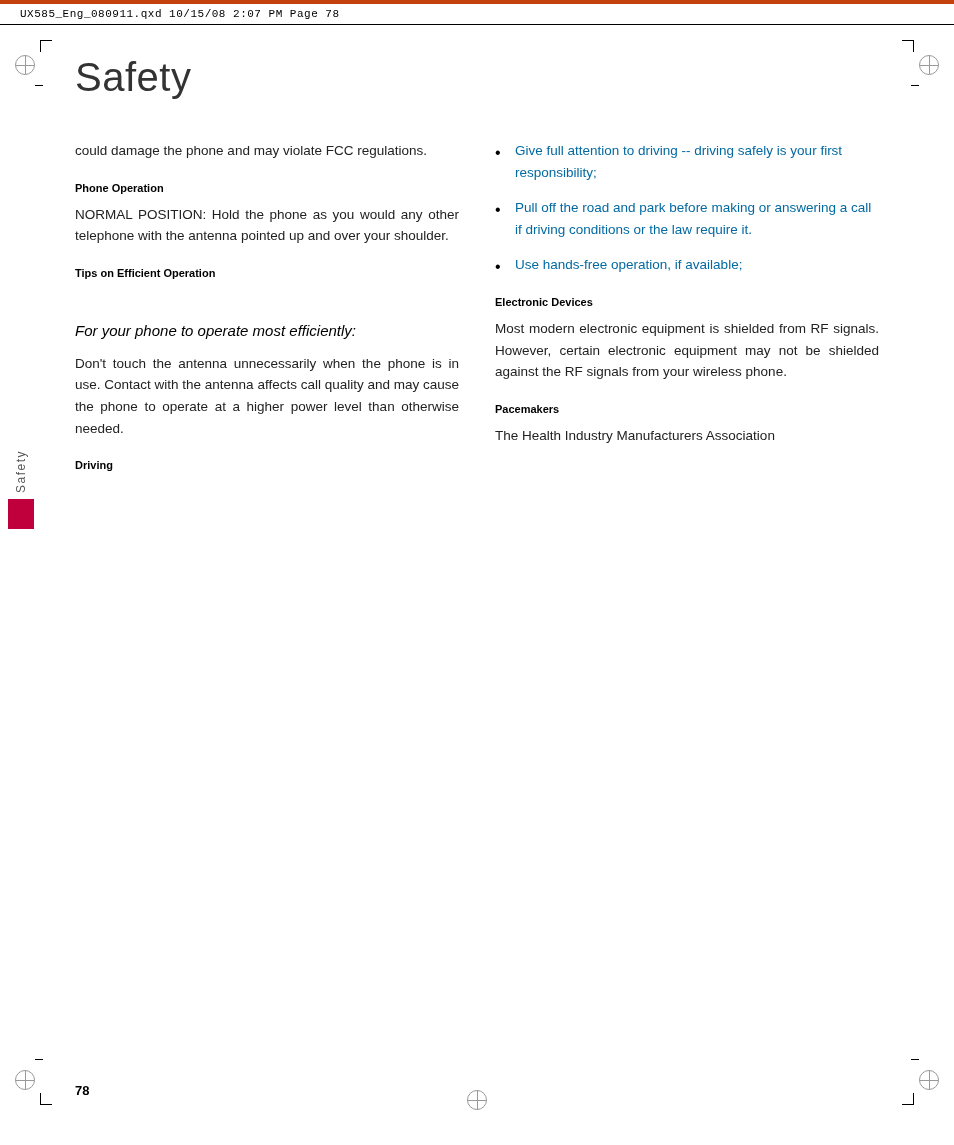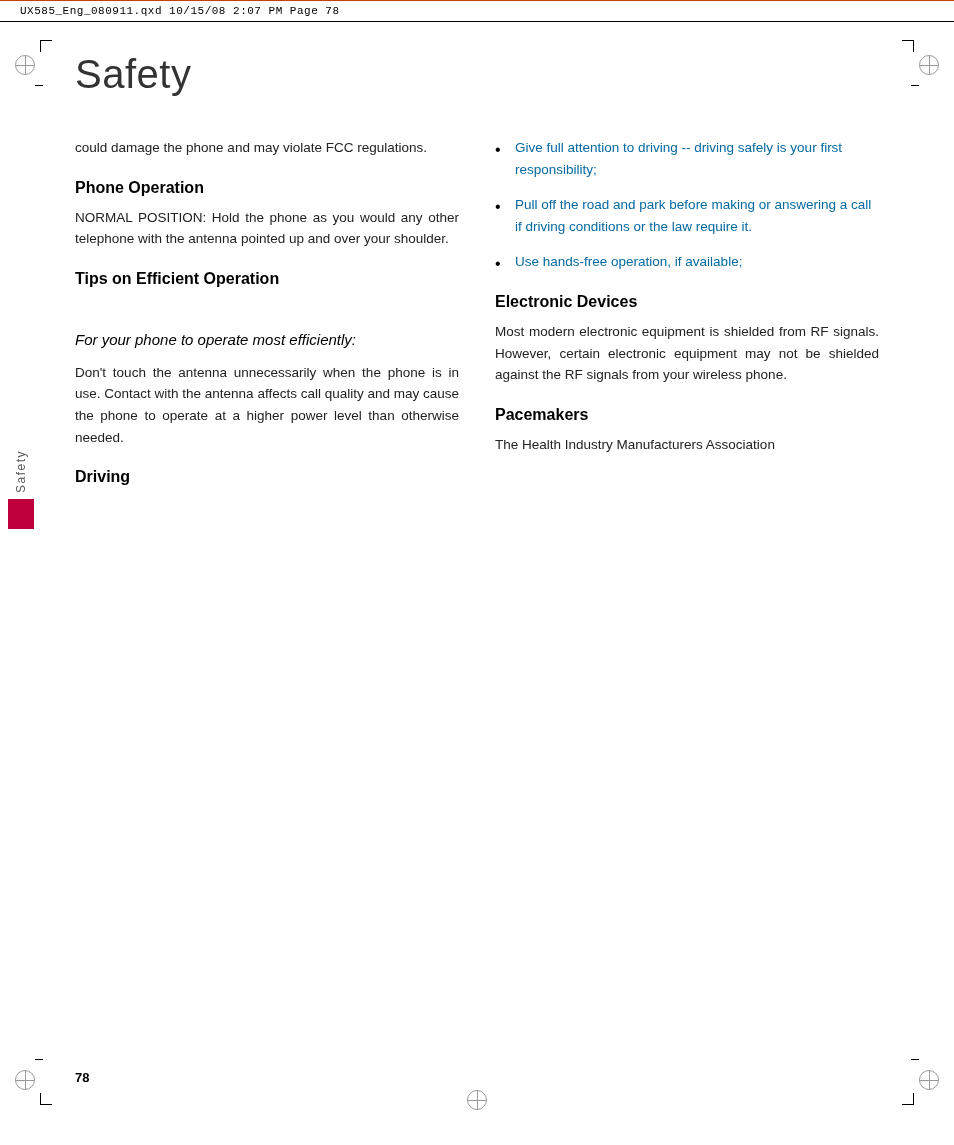--- a/index.html
+++ b/index.html
@@ -16,21 +16,21 @@
     .page-container {
       width: 954px;
       min-height: 1145px;
       background: #fff;
       position: relative;
     }
 
     
     .header-bar {
       width: 100%;
-      border-top: 1px solid #c2410c;
+      border-top: 4px solid #c2410c;
       border-bottom: 1px solid #000;
       padding: 4px 20px;
       font-size: 11px;
       font-family: 'Courier New', monospace;
       color: #000;
       display: flex;
       align-items: center;
       justify-content: space-between;
       margin-bottom: 0;
     }
@@ -138,21 +138,21 @@
     
     .body-text {
       font-size: 13.5px;
       line-height: 1.6;
       color: #222;
       font-family: 'Arial', sans-serif;
       margin-bottom: 16px;
     }
 
     .section-heading {
-      font-size: 16px;
+      font-size: 11px;
       font-weight: bold;
       color: #000;
       margin-top: 20px;
       margin-bottom: 10px;
       font-family: 'Arial', sans-serif;
     }
 
     .section-heading:first-child {
       margin-top: 0;
     }
@@ -222,21 +222,21 @@
 
     .sidebar-red-bar {
       width: 26px;
       height: 30px;
       background: #c0003c;
     }
 
     
     .page-number {
       position: absolute;
-      bottom: 60px;
+      bottom: 47px;
       left: 75px;
       font-size: 13px;
       font-weight: bold;
       color: #000;
       font-family: 'Arial', sans-serif;
     }
 
     
     .bottom-center-mark {
       position: absolute;

